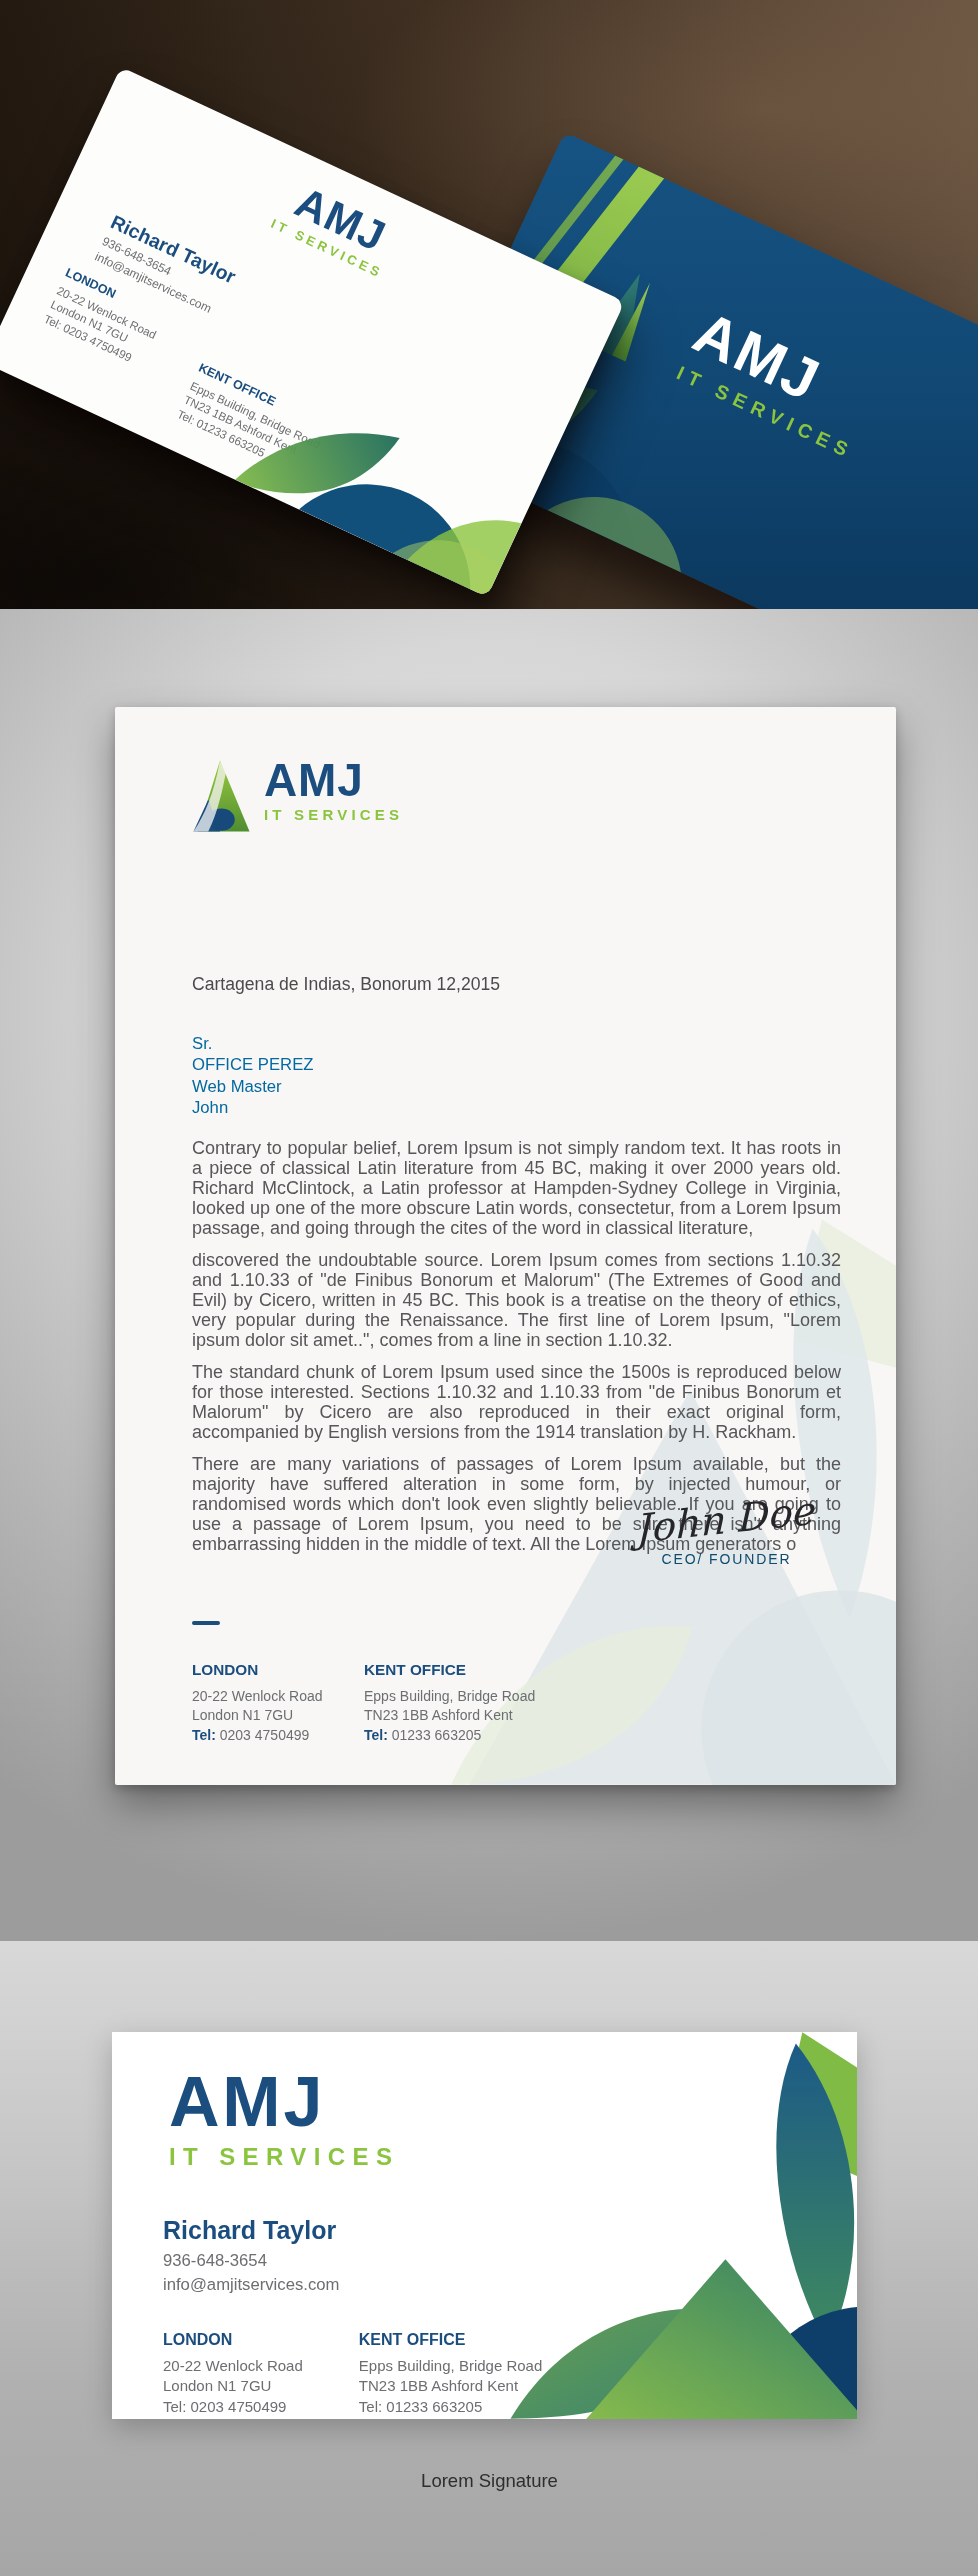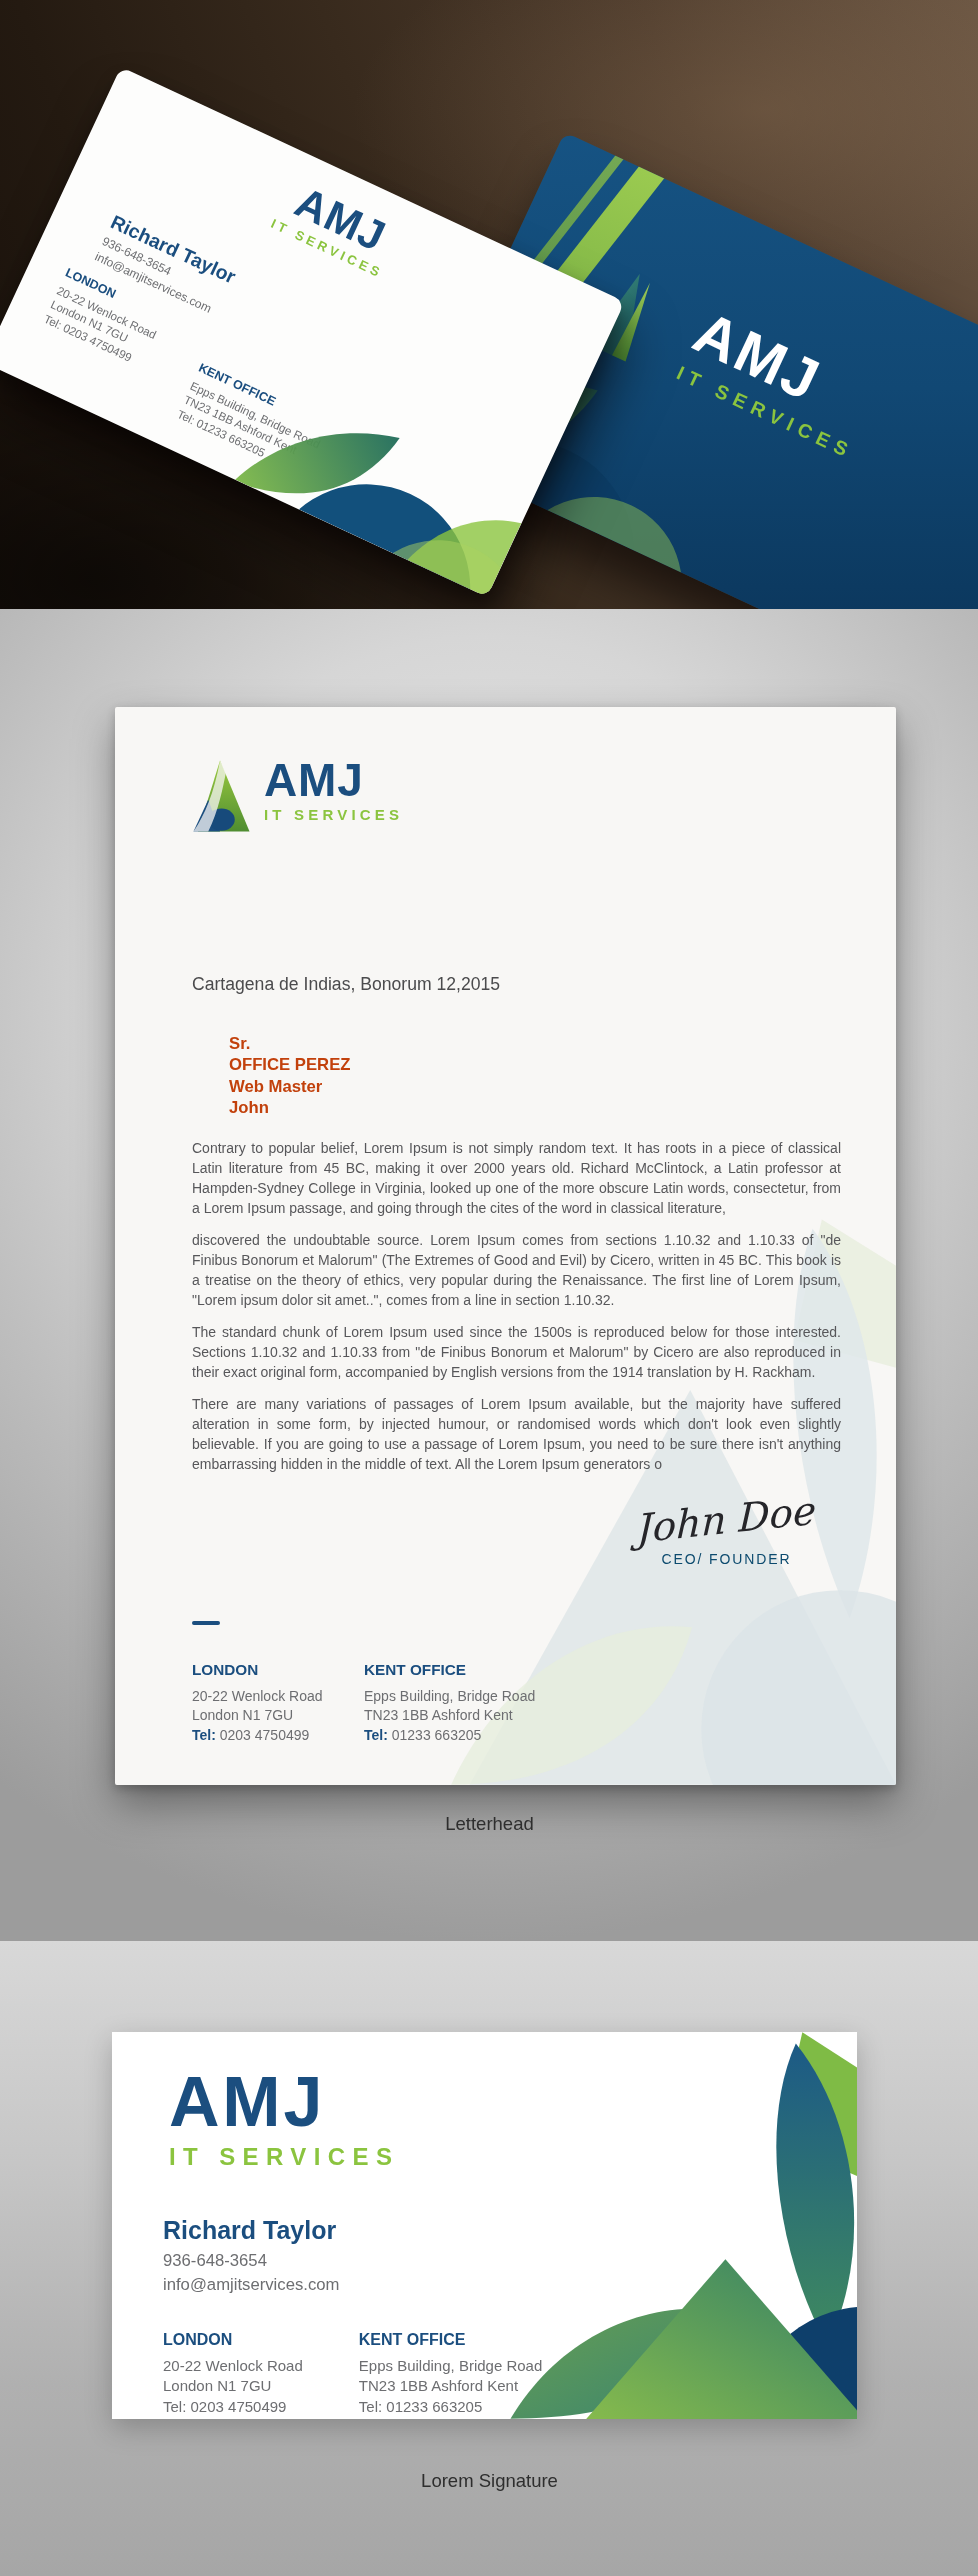--- a/index.html
+++ b/index.html
@@ -49,22 +49,22 @@
     border-radius:1.9px; box-shadow:0 18.5px 42px rgba(0,0,0,.38), 0 3.7px 9.3px rgba(0,0,0,.2); overflow:hidden; }
   .lh-watermark { position:absolute; right:0; bottom:0; width:482px; height:575px; z-index:0; }
   .paper .content { position:relative; z-index:1; }
 
   .lh-logo { position:absolute; left:77px; top:52px; display:flex; align-items:flex-start; }
   .lh-mark { width:59px; height:74px; margin-right:13px; }
   .lh-logo .amj { font-size:46px; font-weight:800; letter-spacing:0.9px; color:#1b4e7f; line-height:.95; }
   .lh-logo .tag { font-size:15px; font-weight:700; letter-spacing:4.2px; color:#8bc43f; margin-top:3.7px; }
 
   .lh-date { position:absolute; left:77px; top:267px; font-size:17.6px; color:#4b4b4d; }
-  .lh-recipient { position:absolute; left:77px; top:326px; font-size:16.7px; font-weight:700; color:#c2410c; line-height:21.3px;margin-left:37px; }
-  .lh-body { position:absolute; left:77px; top:431px; width:649px; font-size:14px; line-height:20px;
+  .lh-recipient { position:absolute; left:77px; top:326px; font-size:16.7px; font-weight:400; color:#0369a1; line-height:21.3px; }
+  .lh-body { position:absolute; left:77px; top:431px; width:649px; font-size:18px; line-height:20px;
     color:#57575a; text-align:justify; }
   .lh-body p { margin-bottom:12px; }
 
   .lh-sign { position:absolute; left:463px; top:790px; width:297px; text-align:center; }
   .lh-sign .script { font-family:"DejaVu Serif", serif; font-style:italic; font-size:39px; color:#26262a;
     transform:rotate(-6deg) skewX(-8deg); display:inline-block; }
   .lh-sign .role { font-size:14px; letter-spacing:1.9px; color:#0c4a6e; margin-top:9.3px;text-align:center; }
 
   .lh-dash { position:absolute; left:77px; top:914px; width:28px; height:3.7px; background:#1b4e7f; border-radius:1.9px; }
   .lh-offices { position:absolute; left:77px; top:953px; display:flex; gap:39px; }
@@ -236,21 +236,20 @@
           <div class="lh-office">
             <div class="lbl">KENT OFFICE</div>
             <div>Epps Building, Bridge Road</div>
             <div>TN23 1BB Ashford Kent</div>
             <div><span class="tel-lbl">Tel:</span> <span>01233 663205</span></div>
           </div>
         </div>
       </div>
     </div>
 
-    <div class="caption lh-caption">Letterhead</div>
   </section>
 
   <section class="es-sec">
     <div class="sig-card">
 
       <svg class="es-dec" viewBox="0 0 804 417">
         <defs>
           <linearGradient id="ges1" x1="0" y1="0" x2="0" y2="1">
             <stop offset="0" stop-color="#1c5a86"></stop>
               <stop offset="1" stop-color="#3f8a5f"></stop>

